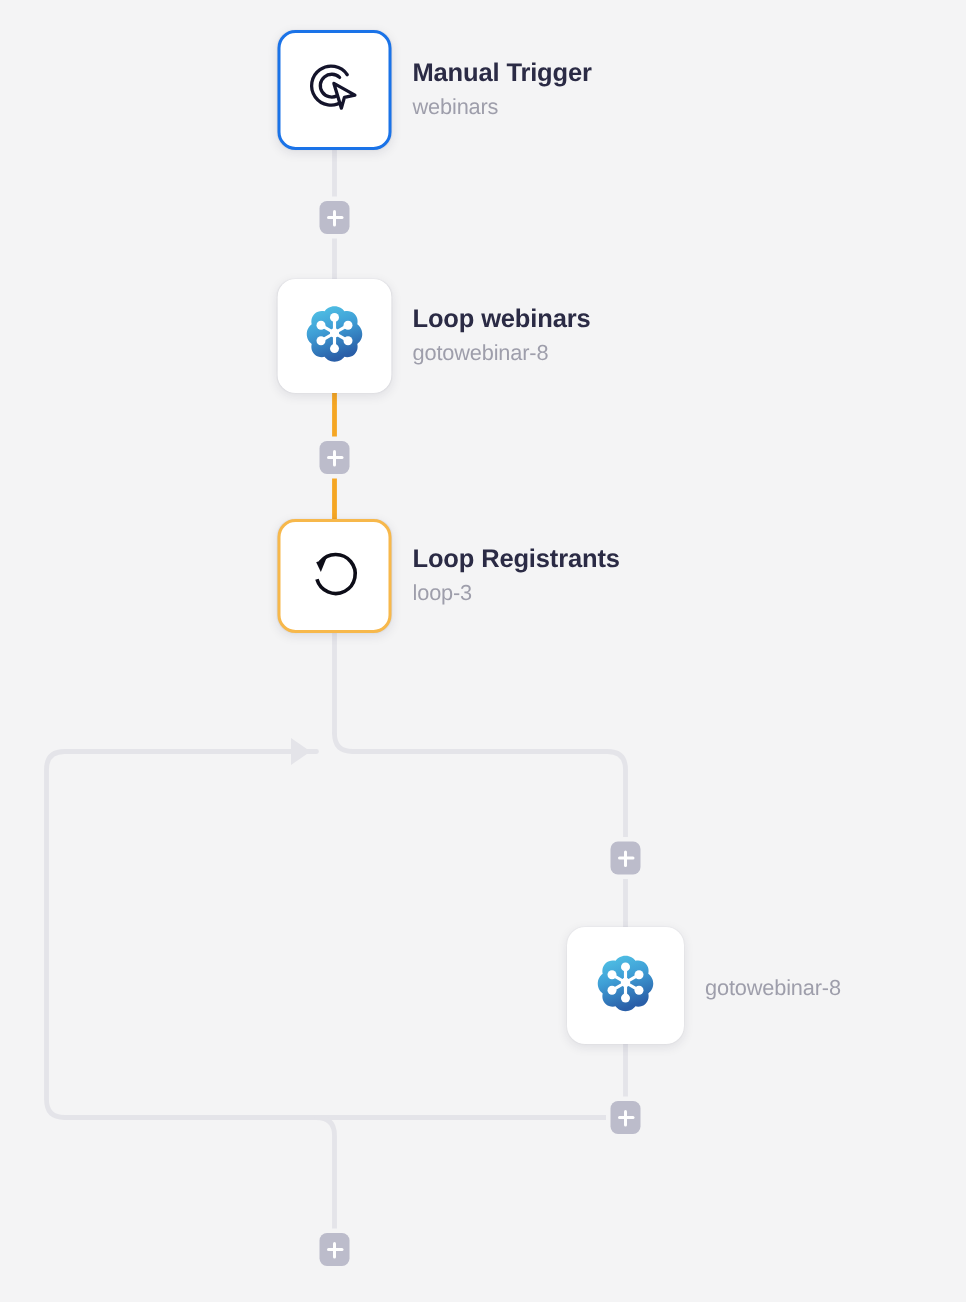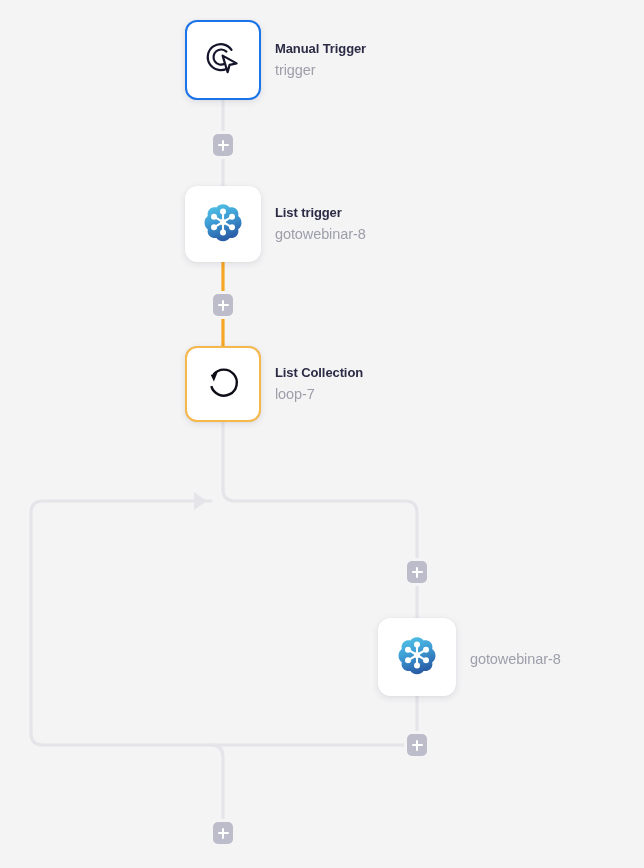--- a/index.html
+++ b/index.html
@@ -55,21 +55,21 @@
   
   .node-label {
     position: absolute;
     display: flex;
     flex-direction: column;
     justify-content: center;
     line-height: 1.18;
     white-space: nowrap;
   }
   .node-title {
-    font-size: 13px;
+    font-size: 17px;
     font-weight: bold;
     color: #2b2b45;
     letter-spacing: -0.1px;
   }
   .node-subtitle {
     font-size: 14.5px;
     font-weight: normal;
     color: #9e9eab;
     margin-top: 5px;
     letter-spacing: -0.1px;
@@ -135,21 +135,21 @@
         <path d="M29.5,12.8 A13,13 0 1 0 26.4,30.6" fill="none" stroke="#14142b" stroke-width="2.2" stroke-linecap="round"></path>
 
         <path d="M24.4,14.6 A7.6,7.6 0 1 0 22.7,26.8" fill="none" stroke="#14142b" stroke-width="2.2" stroke-linecap="round"></path>
 
         <path d="M20.6,18.6 L34.6,26.4 L27.6,27.9 L25.6,35.1 Z" fill="#ffffff" stroke="#14142b" stroke-width="2.2" stroke-linejoin="round" stroke-linecap="round"></path>
       </svg>
     </span>
   </div>
   <div class="node-label" style="left:275px; top:26px; height:68px;">
     <div class="node-title">Manual Trigger</div>
-    <div class="node-subtitle">trigger</div>
+    <div class="node-subtitle">webinars</div>
   </div>
 
   <div class="node" style="left:185px; top:186px; width:76px; height:76px;">
     <span class="node-icon">
       <svg width="40" height="40" viewBox="0 0 40 40" xmlns="http://www.w3.org/2000/svg">
         <defs>
           <linearGradient id="gtw1" x1="0" y1="0" x2="0.35" y2="1">
             <stop offset="0%" stop-color="#54c8e8"></stop>
             <stop offset="48%" stop-color="#3f9fd6"></stop>
             <stop offset="100%" stop-color="#2a5fa8"></stop>
@@ -190,37 +190,37 @@
           <circle cx="20" cy="30.4" r="3.0"></circle>
           <circle cx="11.0" cy="14.8" r="3.0"></circle>
           <circle cx="29.0" cy="14.8" r="3.0"></circle>
           <circle cx="11.0" cy="25.2" r="3.0"></circle>
           <circle cx="29.0" cy="25.2" r="3.0"></circle>
         </g>
       </svg>
     </span>
   </div>
   <div class="node-label" style="left:275px; top:186px; height:76px;">
-    <div class="node-title">List trigger</div>
+    <div class="node-title">Loop webinars</div>
     <div class="node-subtitle">gotowebinar-8</div>
   </div>
 
   <div class="node bordered" style="left:185px; top:346px; width:76px; height:76px; border-color:#f7b84b;">
     <span class="node-icon">
       <svg width="42" height="42" viewBox="0 0 42 42" xmlns="http://www.w3.org/2000/svg">
 
         <path d="M11.6,13.6 A13,13 0 1 1 9.3,25.2" fill="none" stroke="#0d0d18" stroke-width="2.4" stroke-linecap="butt"></path>
 
         <path d="M15.6,11.2 L8.8,13.9 L11.9,20.4 Z" fill="#0d0d18"></path>
       </svg>
     </span>
   </div>
   <div class="node-label" style="left:275px; top:346px; height:76px;">
-    <div class="node-title">List Collection</div>
-    <div class="node-subtitle">loop-7</div>
+    <div class="node-title">Loop Registrants</div>
+    <div class="node-subtitle">loop-3</div>
   </div>
 
   <div class="node" style="left:378px; top:618px; width:78px; height:78px;">
     <span class="node-icon">
       <svg width="40" height="40" viewBox="0 0 40 40" xmlns="http://www.w3.org/2000/svg">
         <defs>
           <linearGradient id="gtw2" x1="0" y1="0" x2="0.35" y2="1">
             <stop offset="0%" stop-color="#54c8e8"></stop>
             <stop offset="48%" stop-color="#3f9fd6"></stop>
             <stop offset="100%" stop-color="#2a5fa8"></stop>

